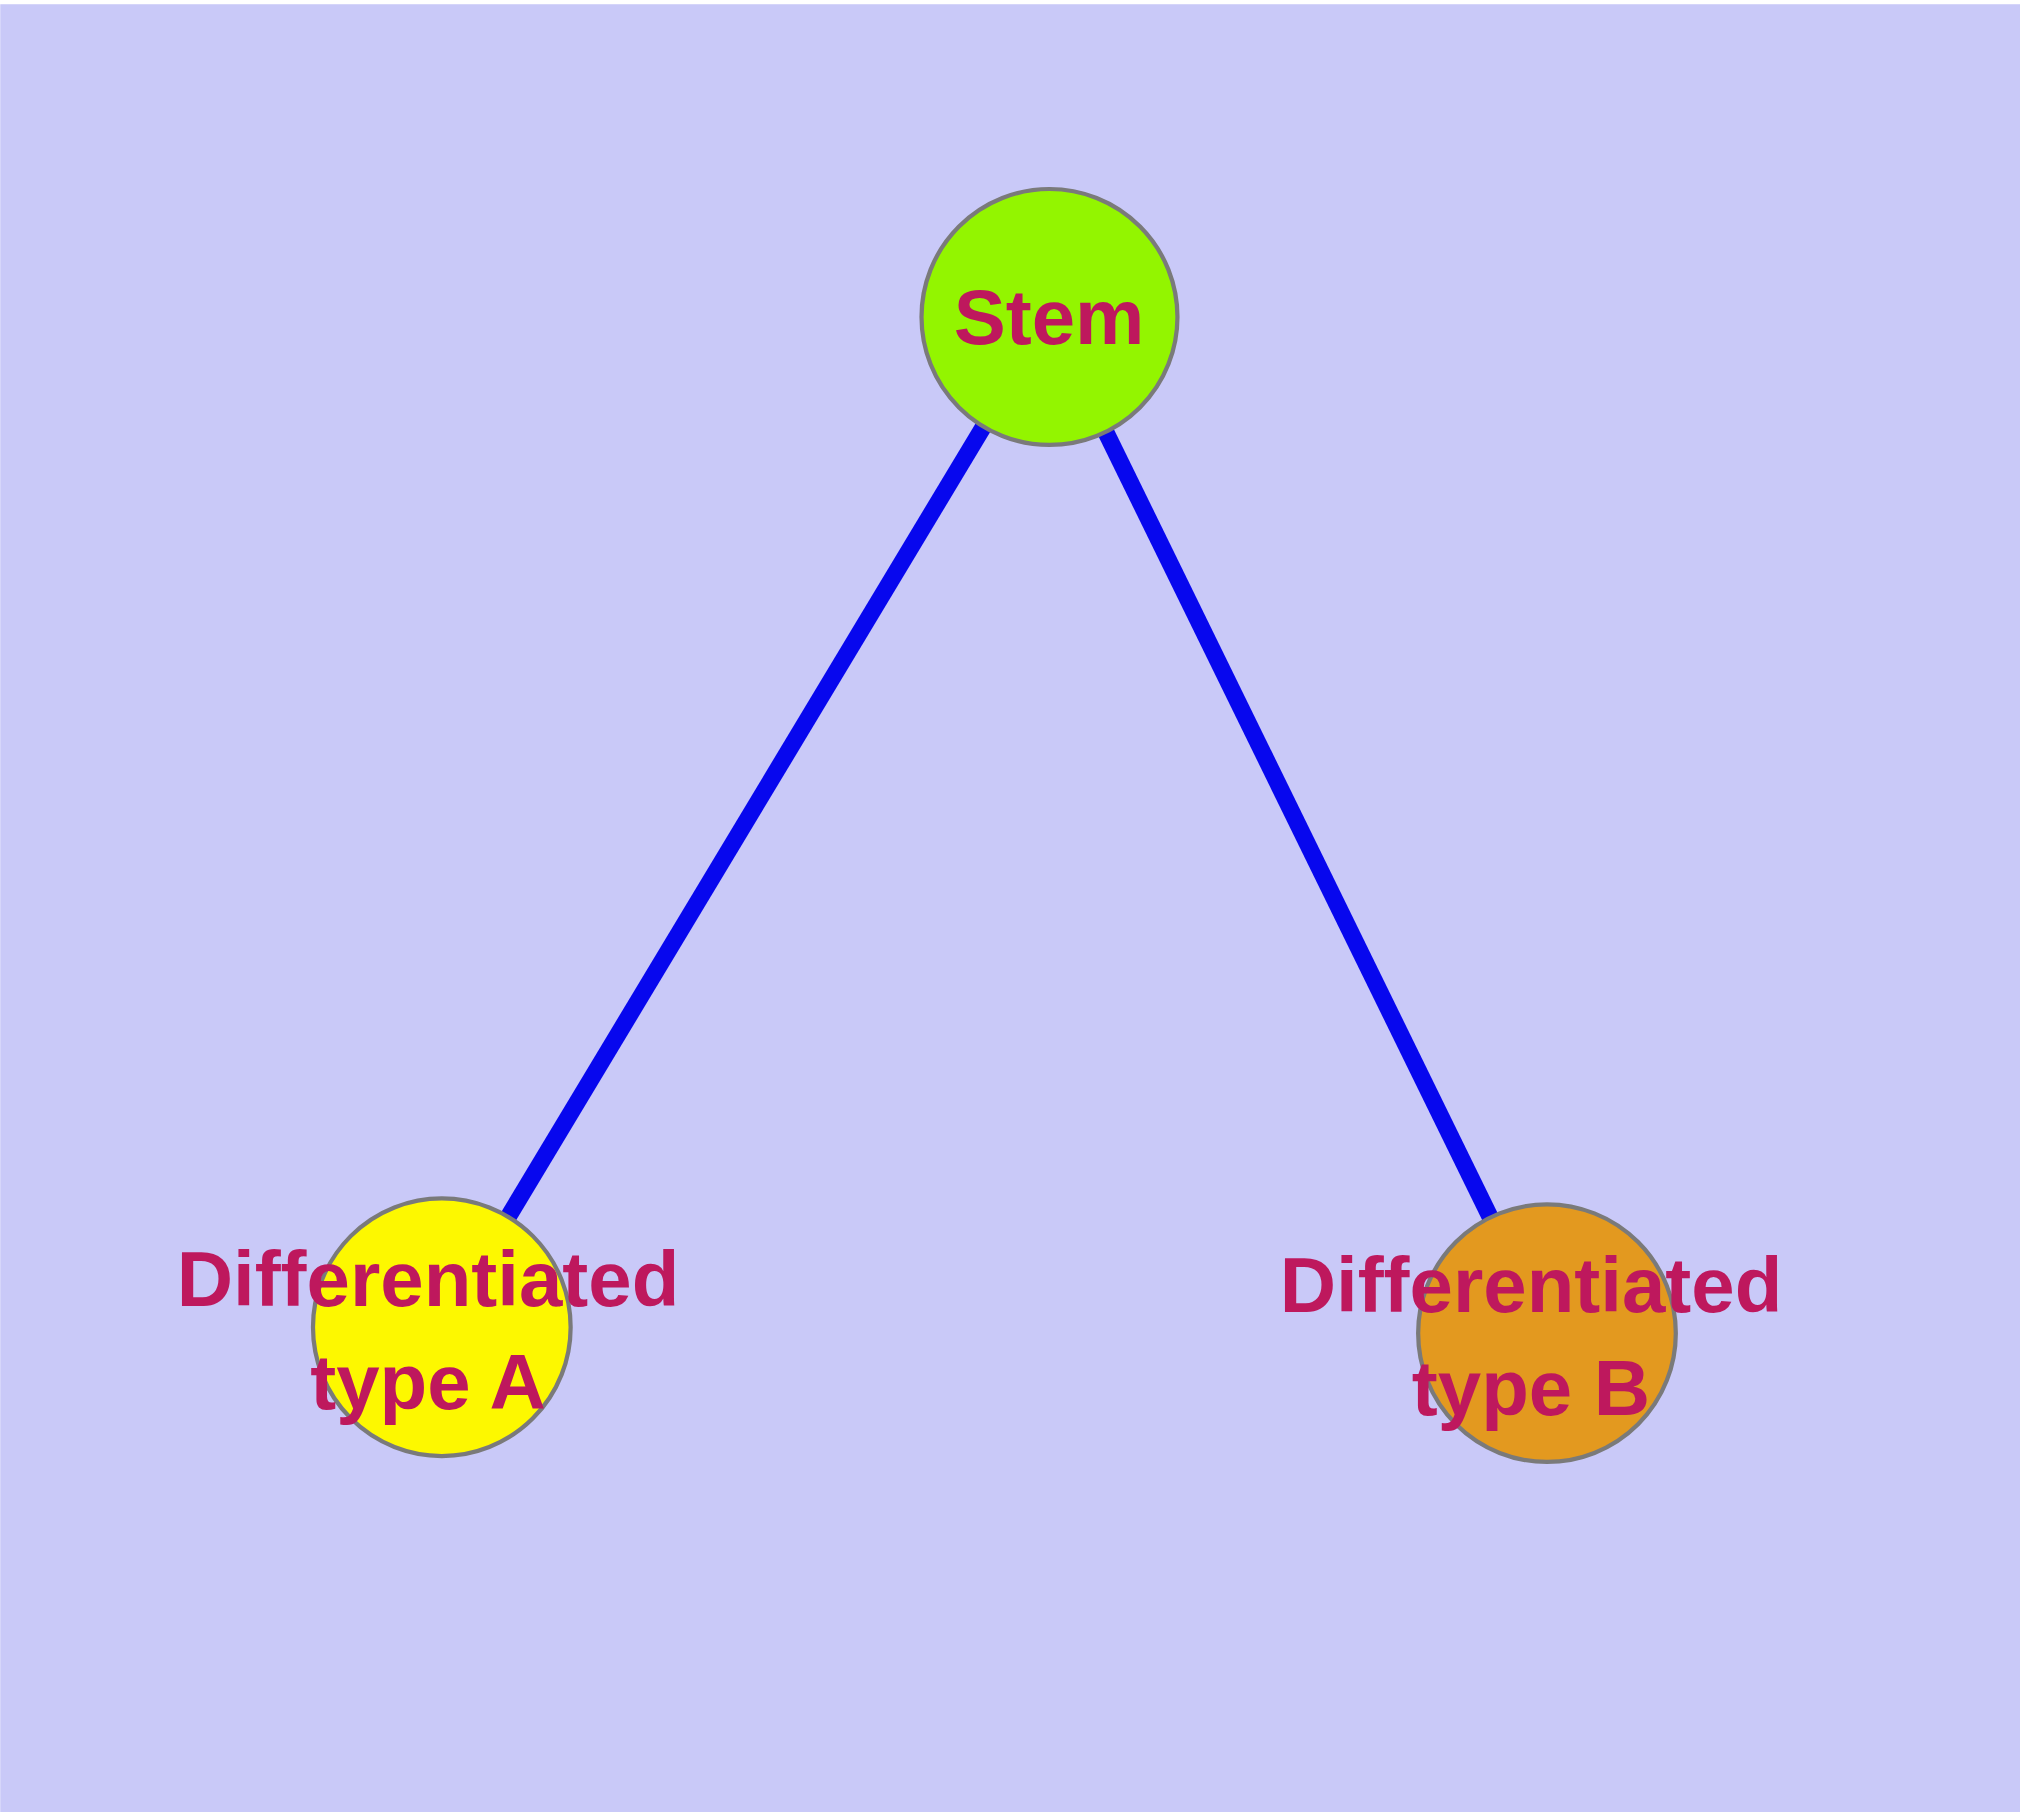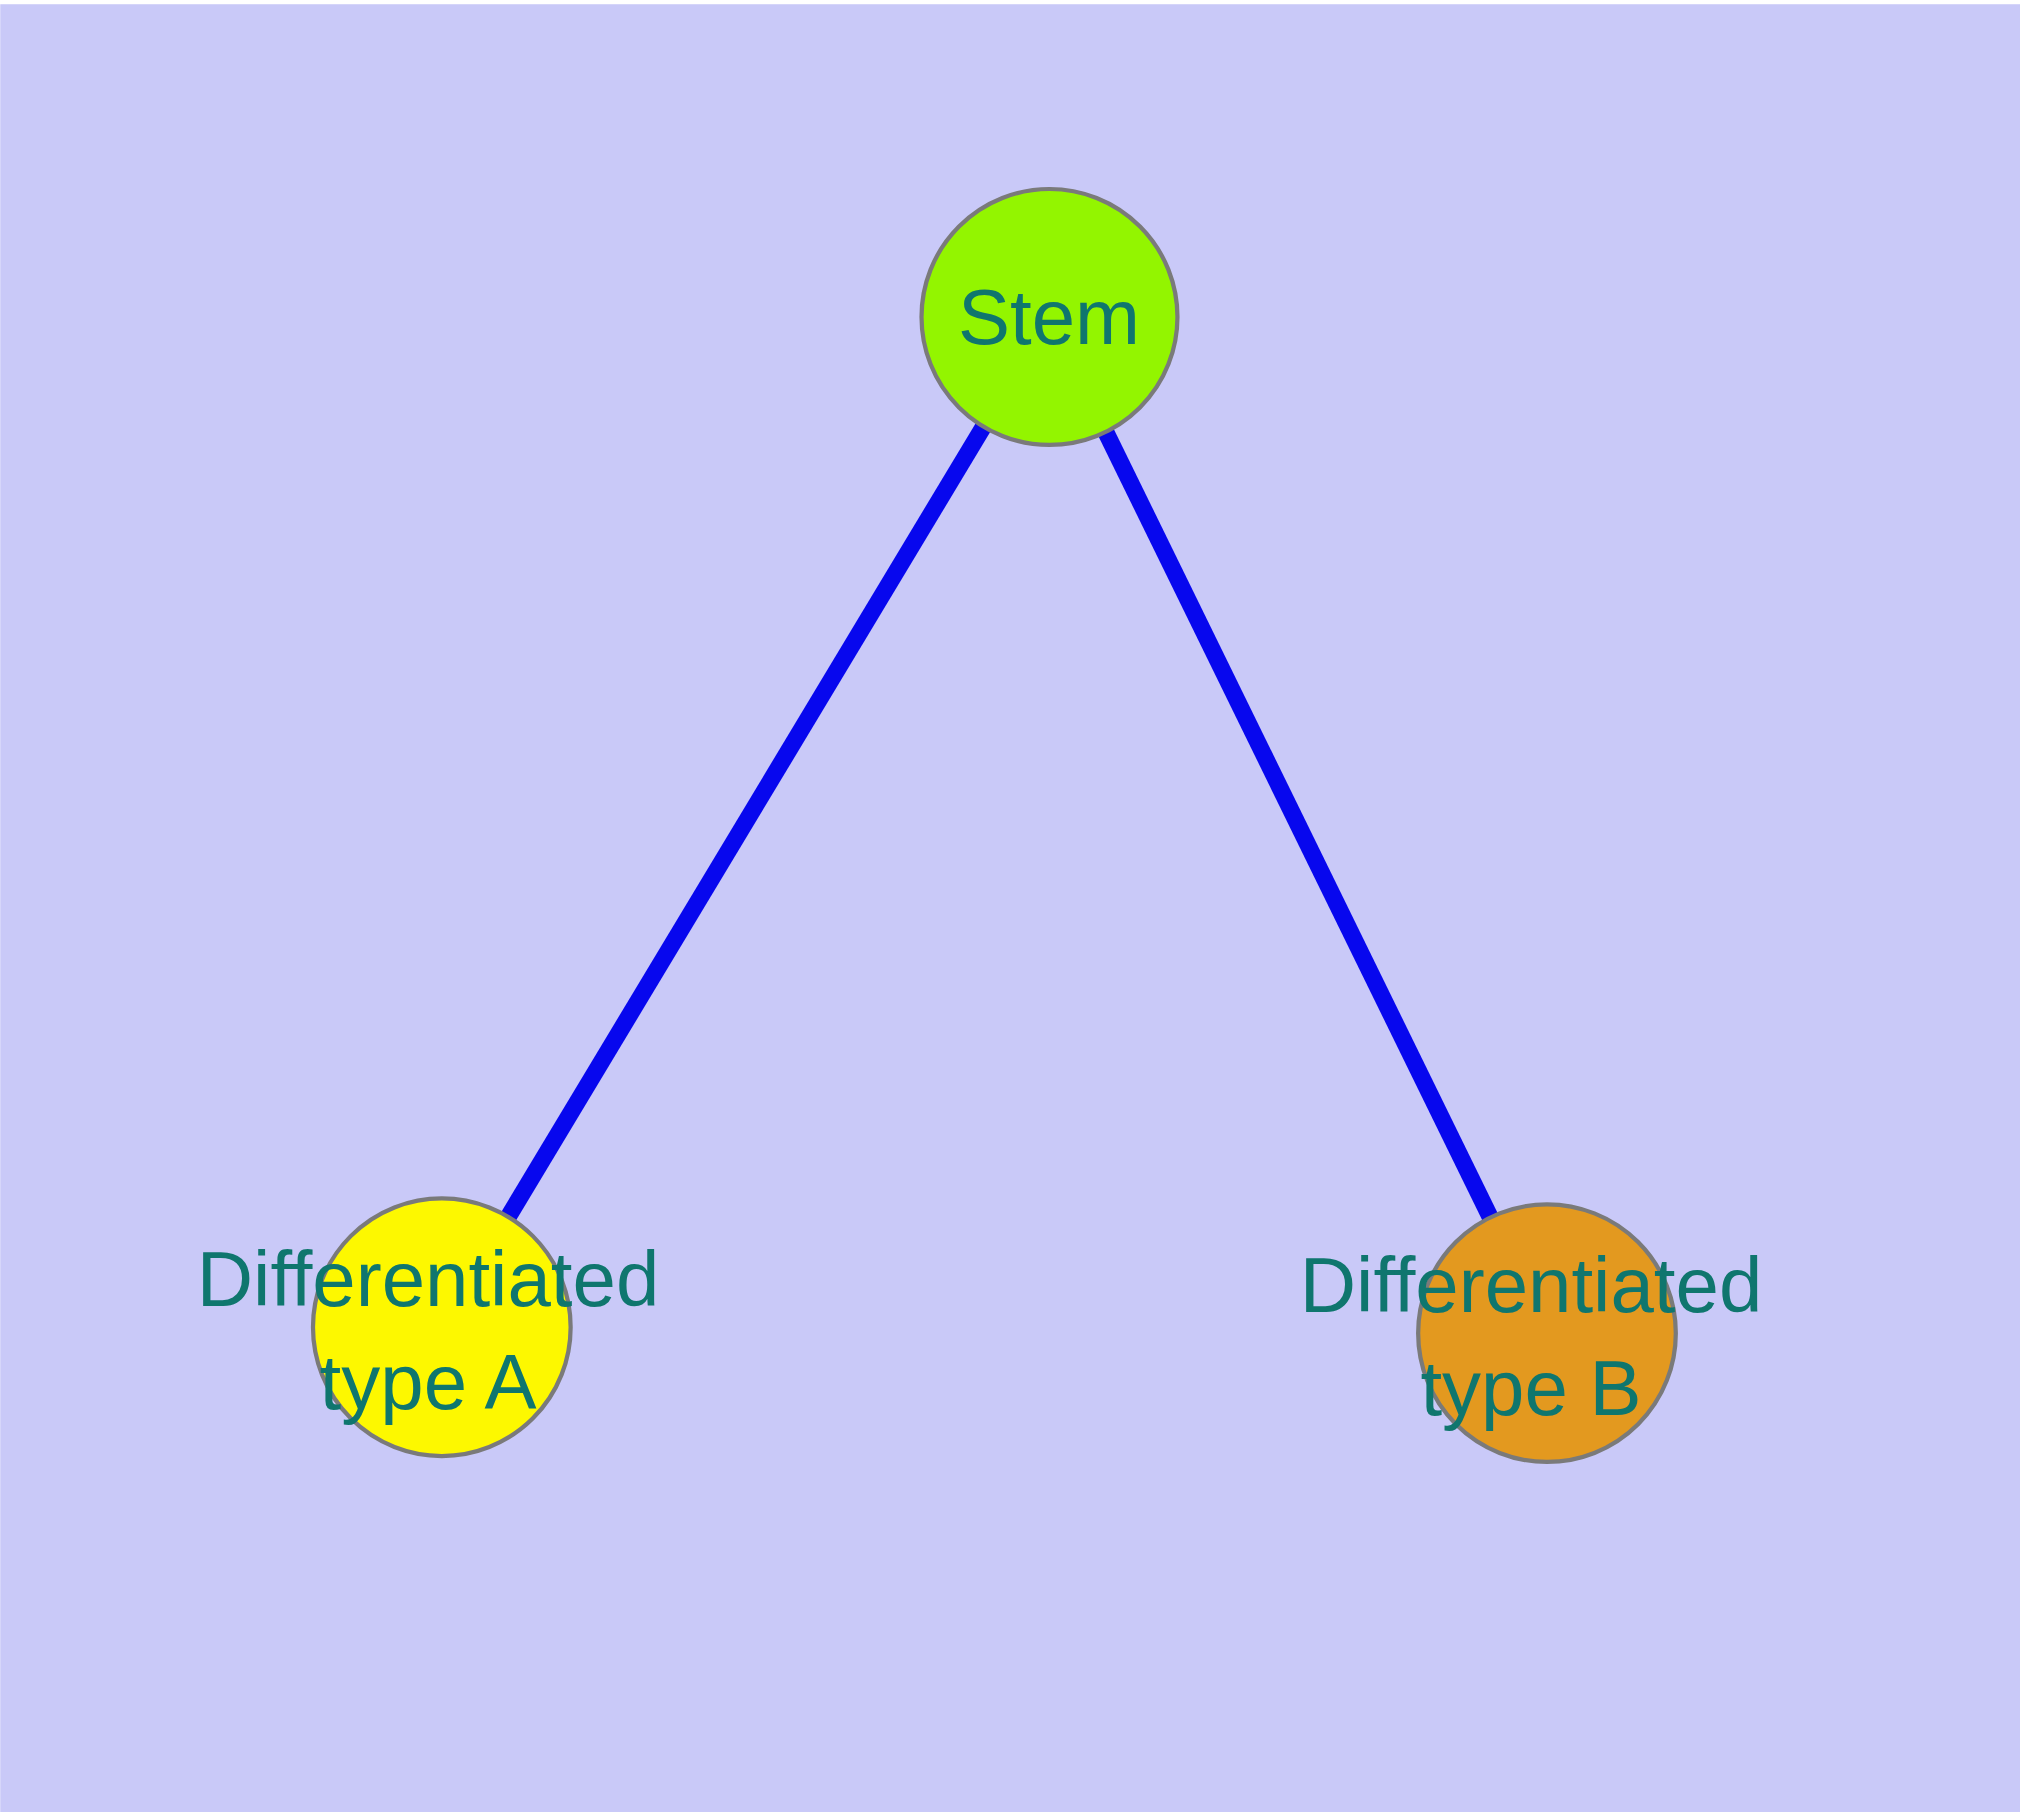--- a/index.html
+++ b/index.html
@@ -29,24 +29,24 @@
     width: 100%;
     height: 100%;
     pointer-events: none;
   }
   .node-label {
     position: absolute;
     transform: translate(-50%, -50%);
     width: max-content;
     text-align: center;
     white-space: pre-line;
-    font-weight: normal;
+    font-weight: bold;
     font-size: 78px;
     line-height: 103px;
-    color: #0f766e;
+    color: #be185d;
   }
 </style>
 </head>
 <body>
 
 <div class="stage">
 
   <svg width="2021" height="1812" viewBox="0 0 2384 2138">
 
     <rect x="0" y="5" width="2384" height="2133" fill="#c9c9f8"></rect>

